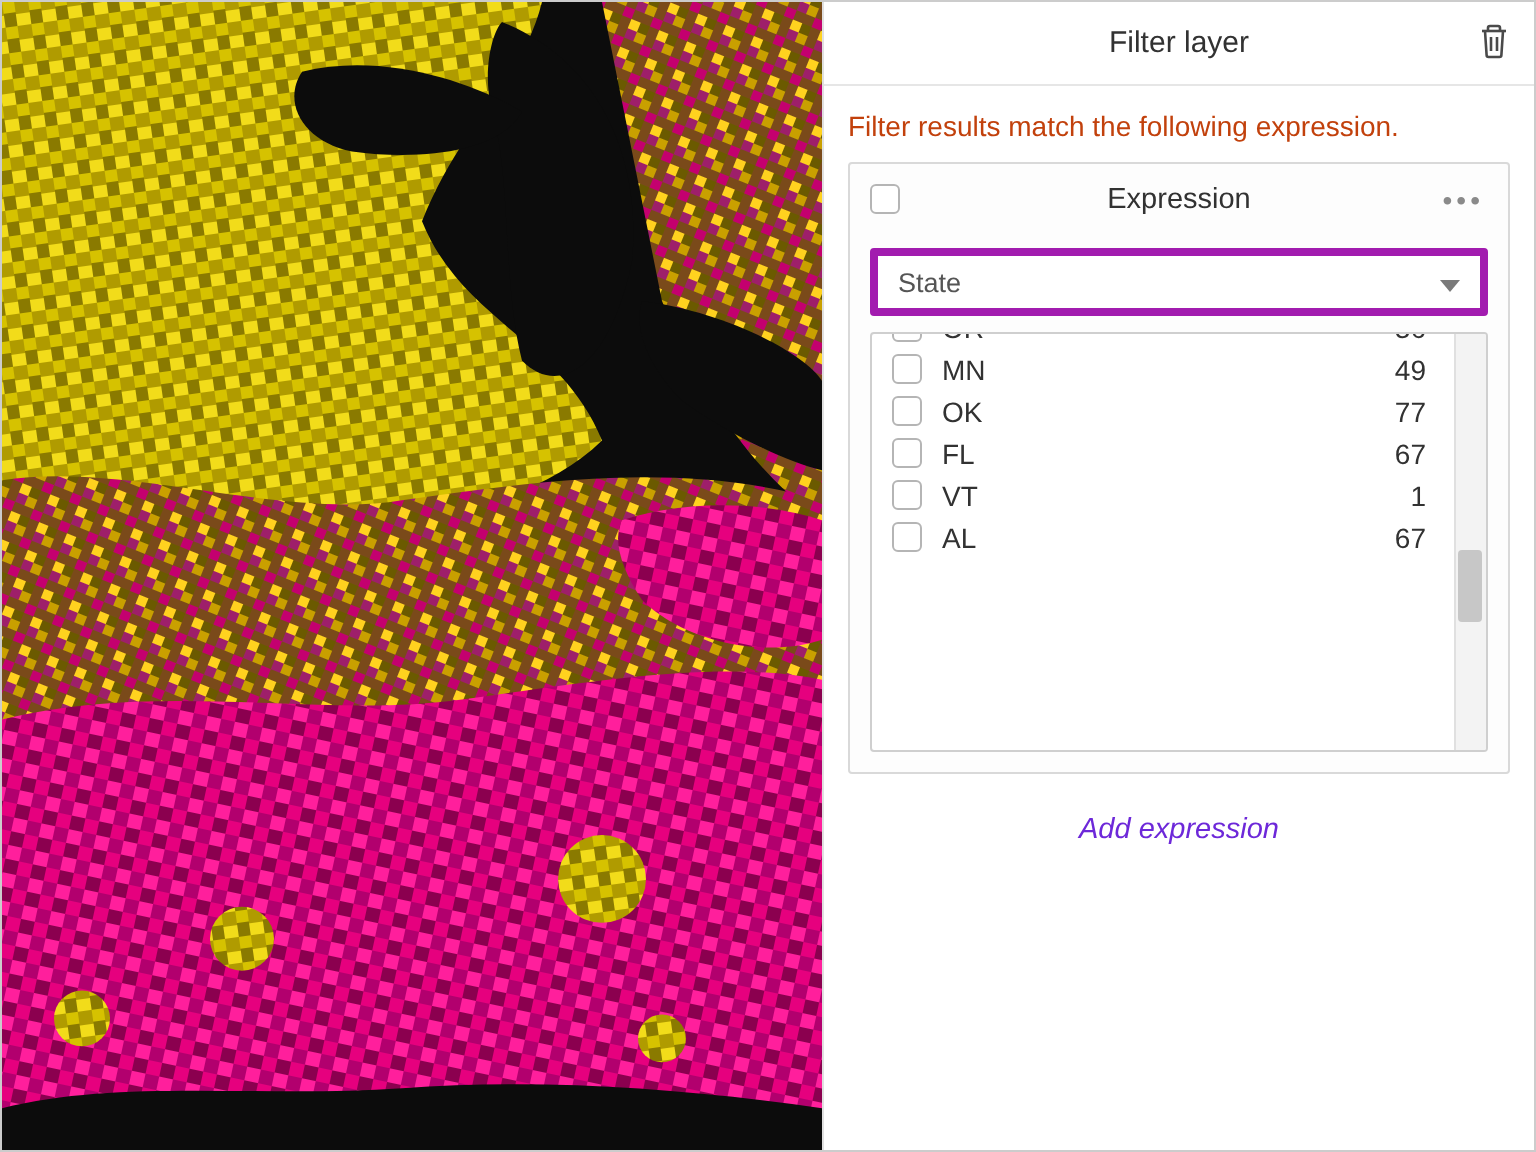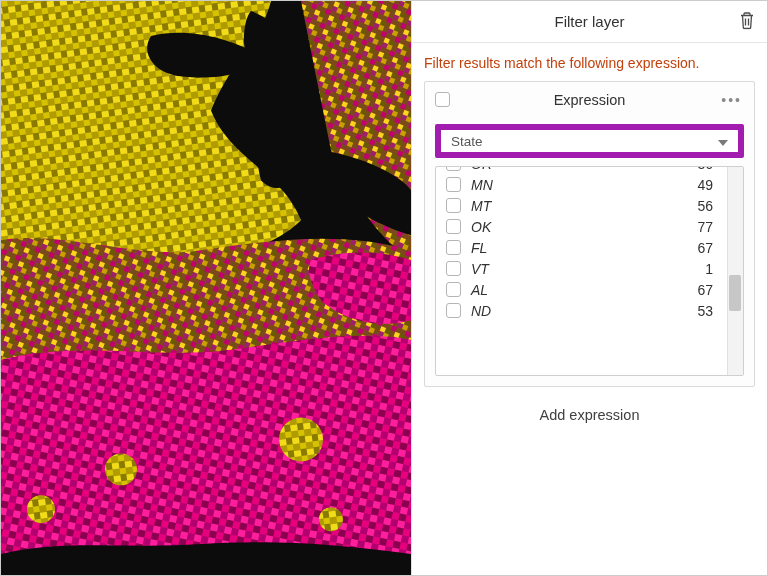--- a/index.html
+++ b/index.html
@@ -12,31 +12,31 @@
   .panel-header .title { font-size: 15px; color: #323232; }
   .panel-header .trash { position: absolute; right: 12px; top: 50%; transform: translateY(-50%); color: #6e6e6e; cursor: pointer; }
   .sub { padding: 12px 12px 10px; font-size: 14px; color: #c2410c; }
   .expr-wrap { padding: 0 12px; }
   .expr-card { border: 1px solid #d9d9d9; border-radius: 2px; padding: 10px; background: #fdfdfd; }
   .expr-head { display: flex; align-items: flex-start; position: relative; margin-bottom: 10px; height: 22px; }
   .expr-head .cb { position: absolute; left: 0; }
   .expr-head .lbl { width: 100%; text-align: center; font-size: 14.5px; color: #323232; }
   .expr-head .dots { position: absolute; right: 2px; color: #8a8a8a; letter-spacing: 2px; cursor: pointer; }
   input[type=checkbox].cb { width: 15px; height: 15px; appearance: none; border: 1px solid #b5b5b5; border-radius: 3px; background: #fff; cursor: pointer; }
-  .select { display: flex; align-items: center; justify-content: space-between; border: 6px solid #a21caf; border-radius: 2px; height: 34px; padding: 0 10px; background: #fff; color: #555; font-size: 13.5px; cursor: pointer; margin-bottom: 8px; }
+  .select { display: flex; align-items: center; justify-content: space-between; border: 4px solid #a21caf; border-radius: 2px; height: 34px; padding: 0 10px; background: #fff; color: #555; font-size: 13.5px; cursor: pointer; margin-bottom: 8px; }
   .select .caret { color: #8a8a8a; }
   .list-scroll { position: relative; height: 210px; border: 1px solid #cfcfcf; border-radius: 2px; overflow: hidden; background: #fff; }
   .list-inner { position: absolute; left: 0; right: 16px; top: -14px;  }
   .row { display: flex; align-items: center; height: 21px; padding: 0 10px; font-size: 14px; color: #323232; }
   .row .cb { margin-right: 10px; }
-  .row .code { flex: 0 0 auto; font-style: italic; }
+  .row .code { flex: 0 0 auto; }
   .row .count { margin-left: auto; padding-right: 4px; }
   .scrollbar-track { position: absolute; right: 0; top: 0; bottom: 0; width: 16px; background: #f3f3f3; border-left: 1px solid #e0e0e0; }
   .scrollbar-thumb { position: absolute; right: 2px; width: 12px; height: 36px; background: #c7c7c7; border-radius: 2px; top: 108px; }
-  .add-link { text-align: center; padding: 20px 0; color: #404040; font-size: 14.5px; cursor: pointer; }
+  .add-link { text-align: center; padding: 20px 0; color: #6d28d9; font-size: 14.5px; cursor: pointer; font-style: italic; }
   .caret svg, .trash svg, .dots { pointer-events: none; }
 </style>
 </head>
 <body>
 
 <div class="app">
 
   <div class="map-pane">
     <svg viewBox="0 0 410 576" preserveAspectRatio="none">
       <defs>
@@ -129,48 +129,38 @@
                 <span class="code">OR</span>
                 <span class="count">36</span>
               </div>
               <div class="row">
                 <input type="checkbox" class="cb" style="">
                 <span class="code">MN</span>
                 <span class="count">49</span>
               </div>
               <div class="row">
                 <input type="checkbox" class="cb" style="">
-                <span class="code">MT</span>
-                <span class="count">56</span>
-              </div>
-              <div class="row">
-                <input type="checkbox" class="cb" style="">
                 <span class="code">OK</span>
                 <span class="count">77</span>
               </div>
               <div class="row">
                 <input type="checkbox" class="cb" style="">
                 <span class="code">FL</span>
                 <span class="count">67</span>
               </div>
               <div class="row">
                 <input type="checkbox" class="cb" style="">
                 <span class="code">VT</span>
                 <span class="count">1</span>
               </div>
               <div class="row">
                 <input type="checkbox" class="cb" style="">
                 <span class="code">AL</span>
                 <span class="count">67</span>
               </div>
-              <div class="row">
-                <input type="checkbox" class="cb" style="">
-                <span class="code">ND</span>
-                <span class="count">53</span>
-              </div>
             </div>
           <div class="scrollbar-track">
             <div class="scrollbar-thumb"></div>
           </div>
         </div>
 
       </div>
     </div>
 
     <div class="add-link">Add expression</div>

